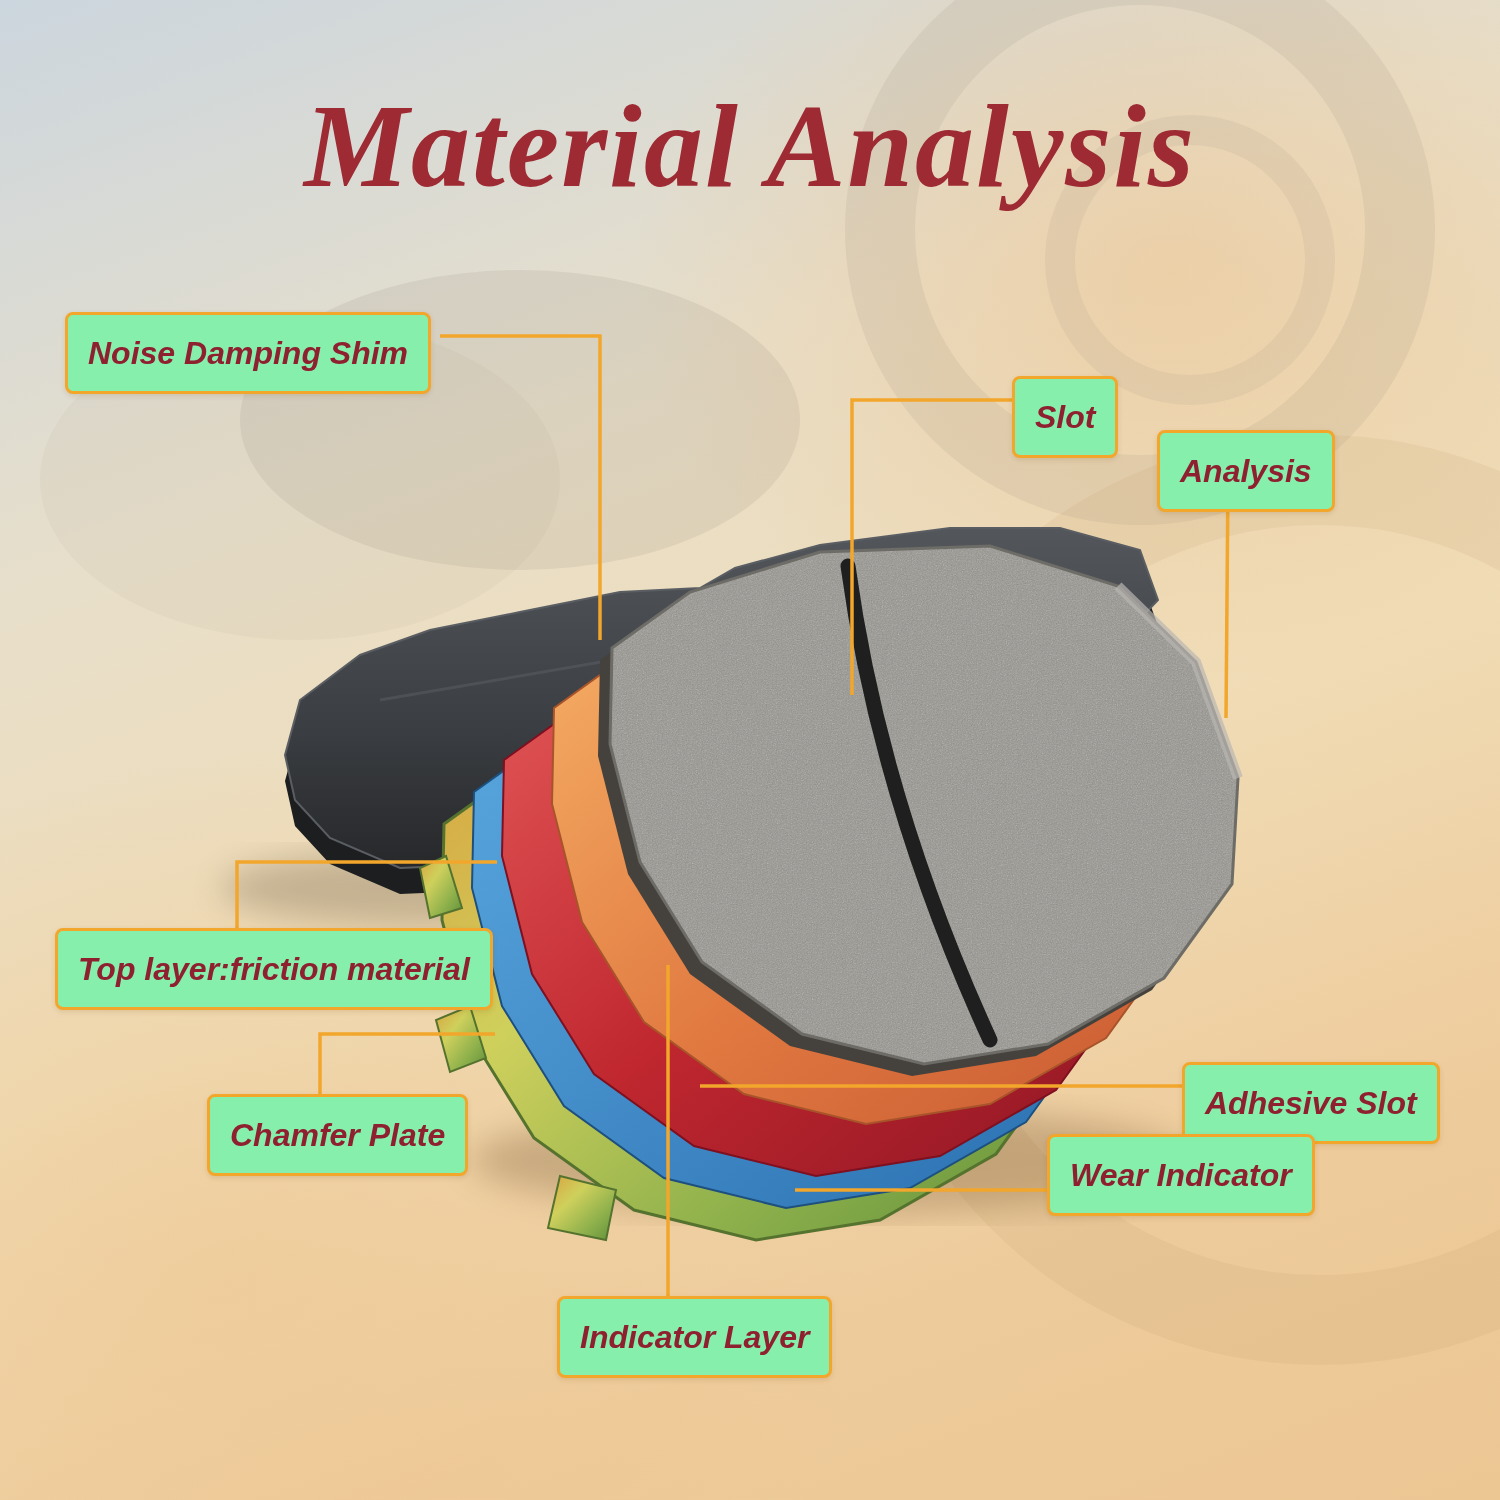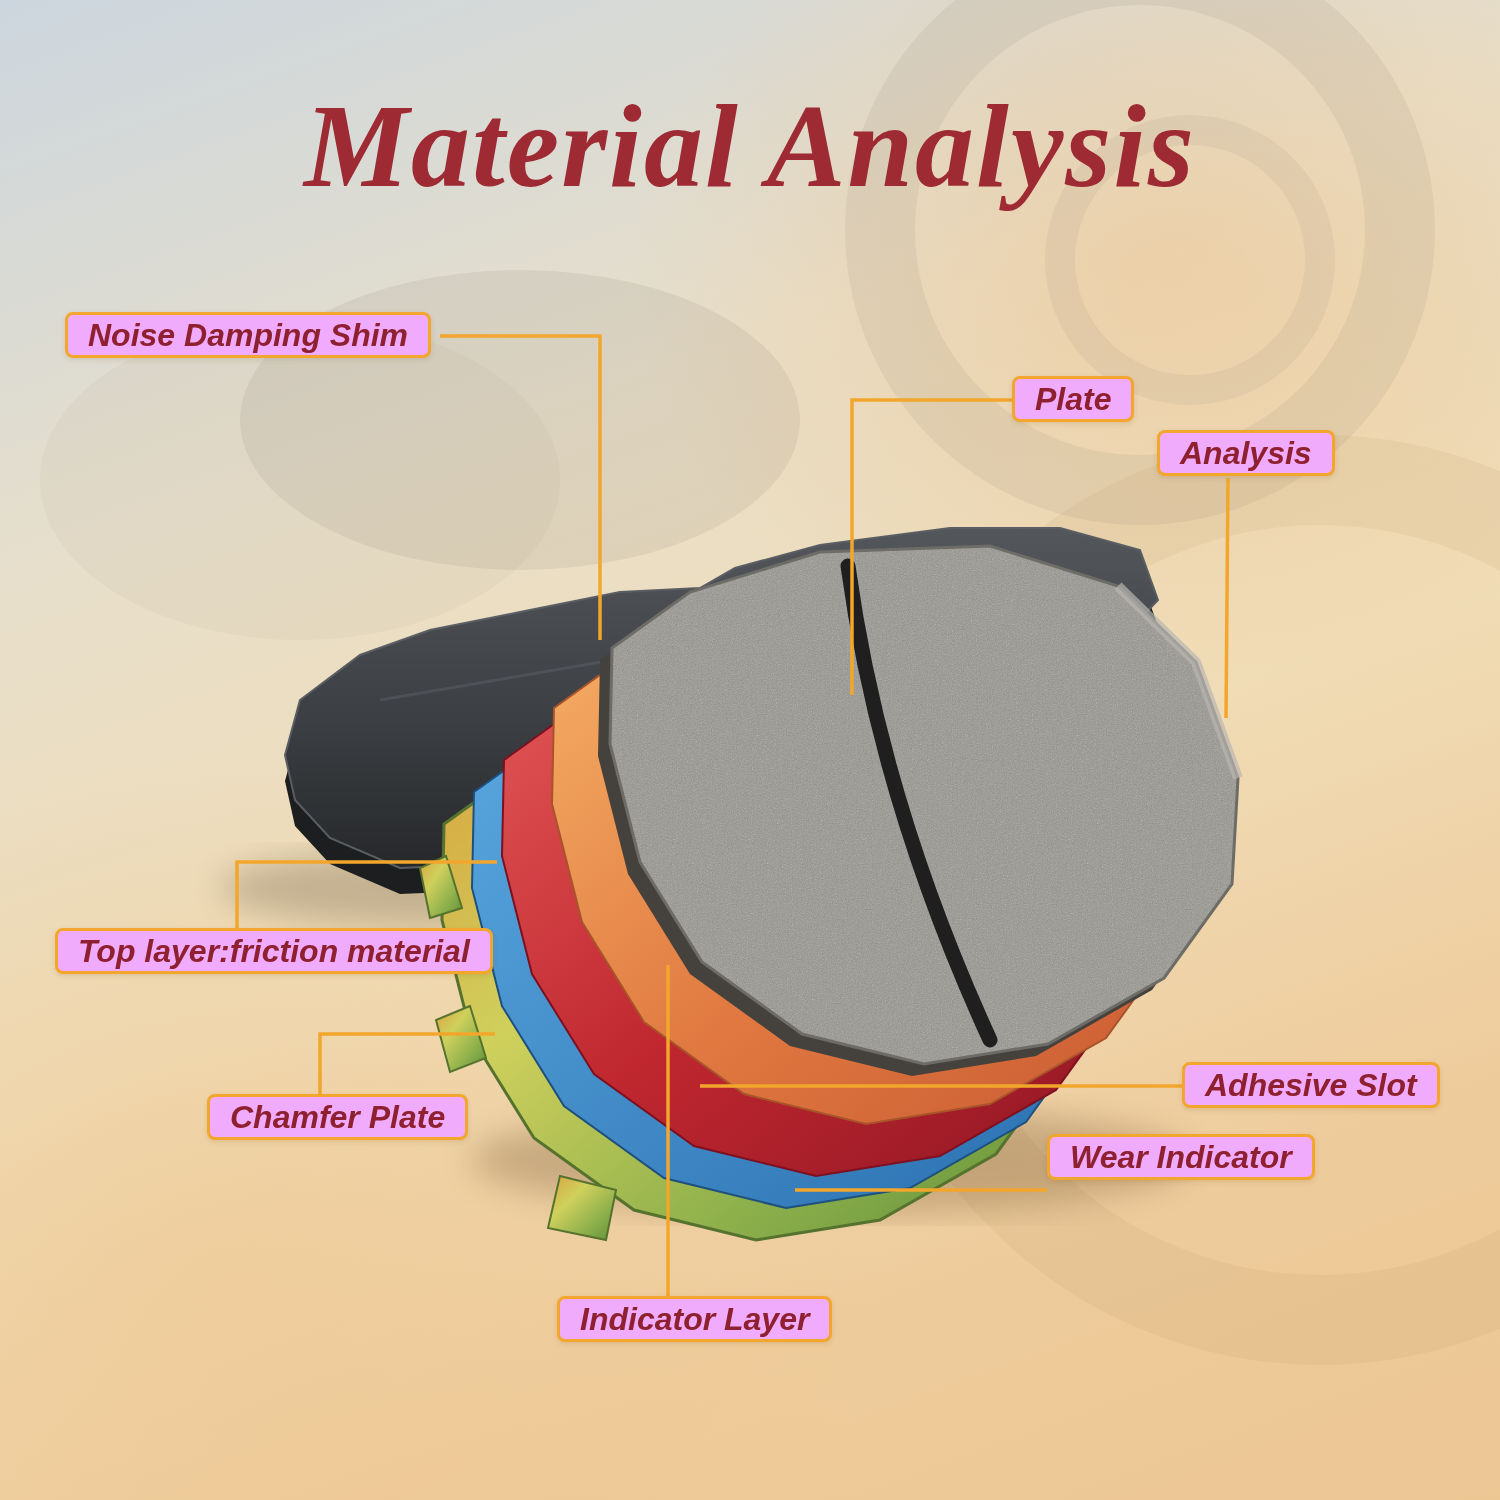--- a/index.html
+++ b/index.html
@@ -18,24 +18,24 @@
     font-style:italic;font-weight:700;
     font-size:118px;line-height:1.1;
     color:#9e2a33;letter-spacing:2px;
     z-index:4;
     margin-top:34px;
   }
   .illustration{position:absolute;left:0;top:0;z-index:1;}
   .leaders{position:absolute;left:0;top:0;z-index:2;}
   .callout{
     position:absolute;z-index:3;
-    background:#f0abfc;
+    background:#86efac;
     border:3px solid #f2a62b;
     border-radius:8px;
-    padding:1px 20px;
+    padding:19px 20px;
     font-style:italic;font-weight:700;font-size:32px;line-height:1.2;
     color:#8e2030;white-space:nowrap;
     box-shadow:0 2px 5px rgba(120,80,20,0.15);
   }
 </style>
 </head>
 <body>
 
 <div class="title">Material Analysis</div>
 
@@ -141,21 +141,21 @@
     <polyline points="1182,1086 700,1086"></polyline>
     <polyline points="1047,1190 795,1190"></polyline>
     <polyline points="668,1297 668,965"></polyline>
   </g>
 </svg>
 
 <div class="callout" style="left:65px;top:312px">
   <span>Noise Damping Shim</span>
 </div>
 <div class="callout" style="left:1012px;top:376px">
-  <span>Plate</span>
+  <span>Slot</span>
 </div>
 <div class="callout" style="left:1157px;top:430px">
   <span>Analysis</span>
 </div>
 <div class="callout" style="left:55px;top:928px">
   <span>Top layer:friction material</span>
 </div>
 <div class="callout" style="left:207px;top:1094px">
   <span>Chamfer Plate</span>
 </div>

